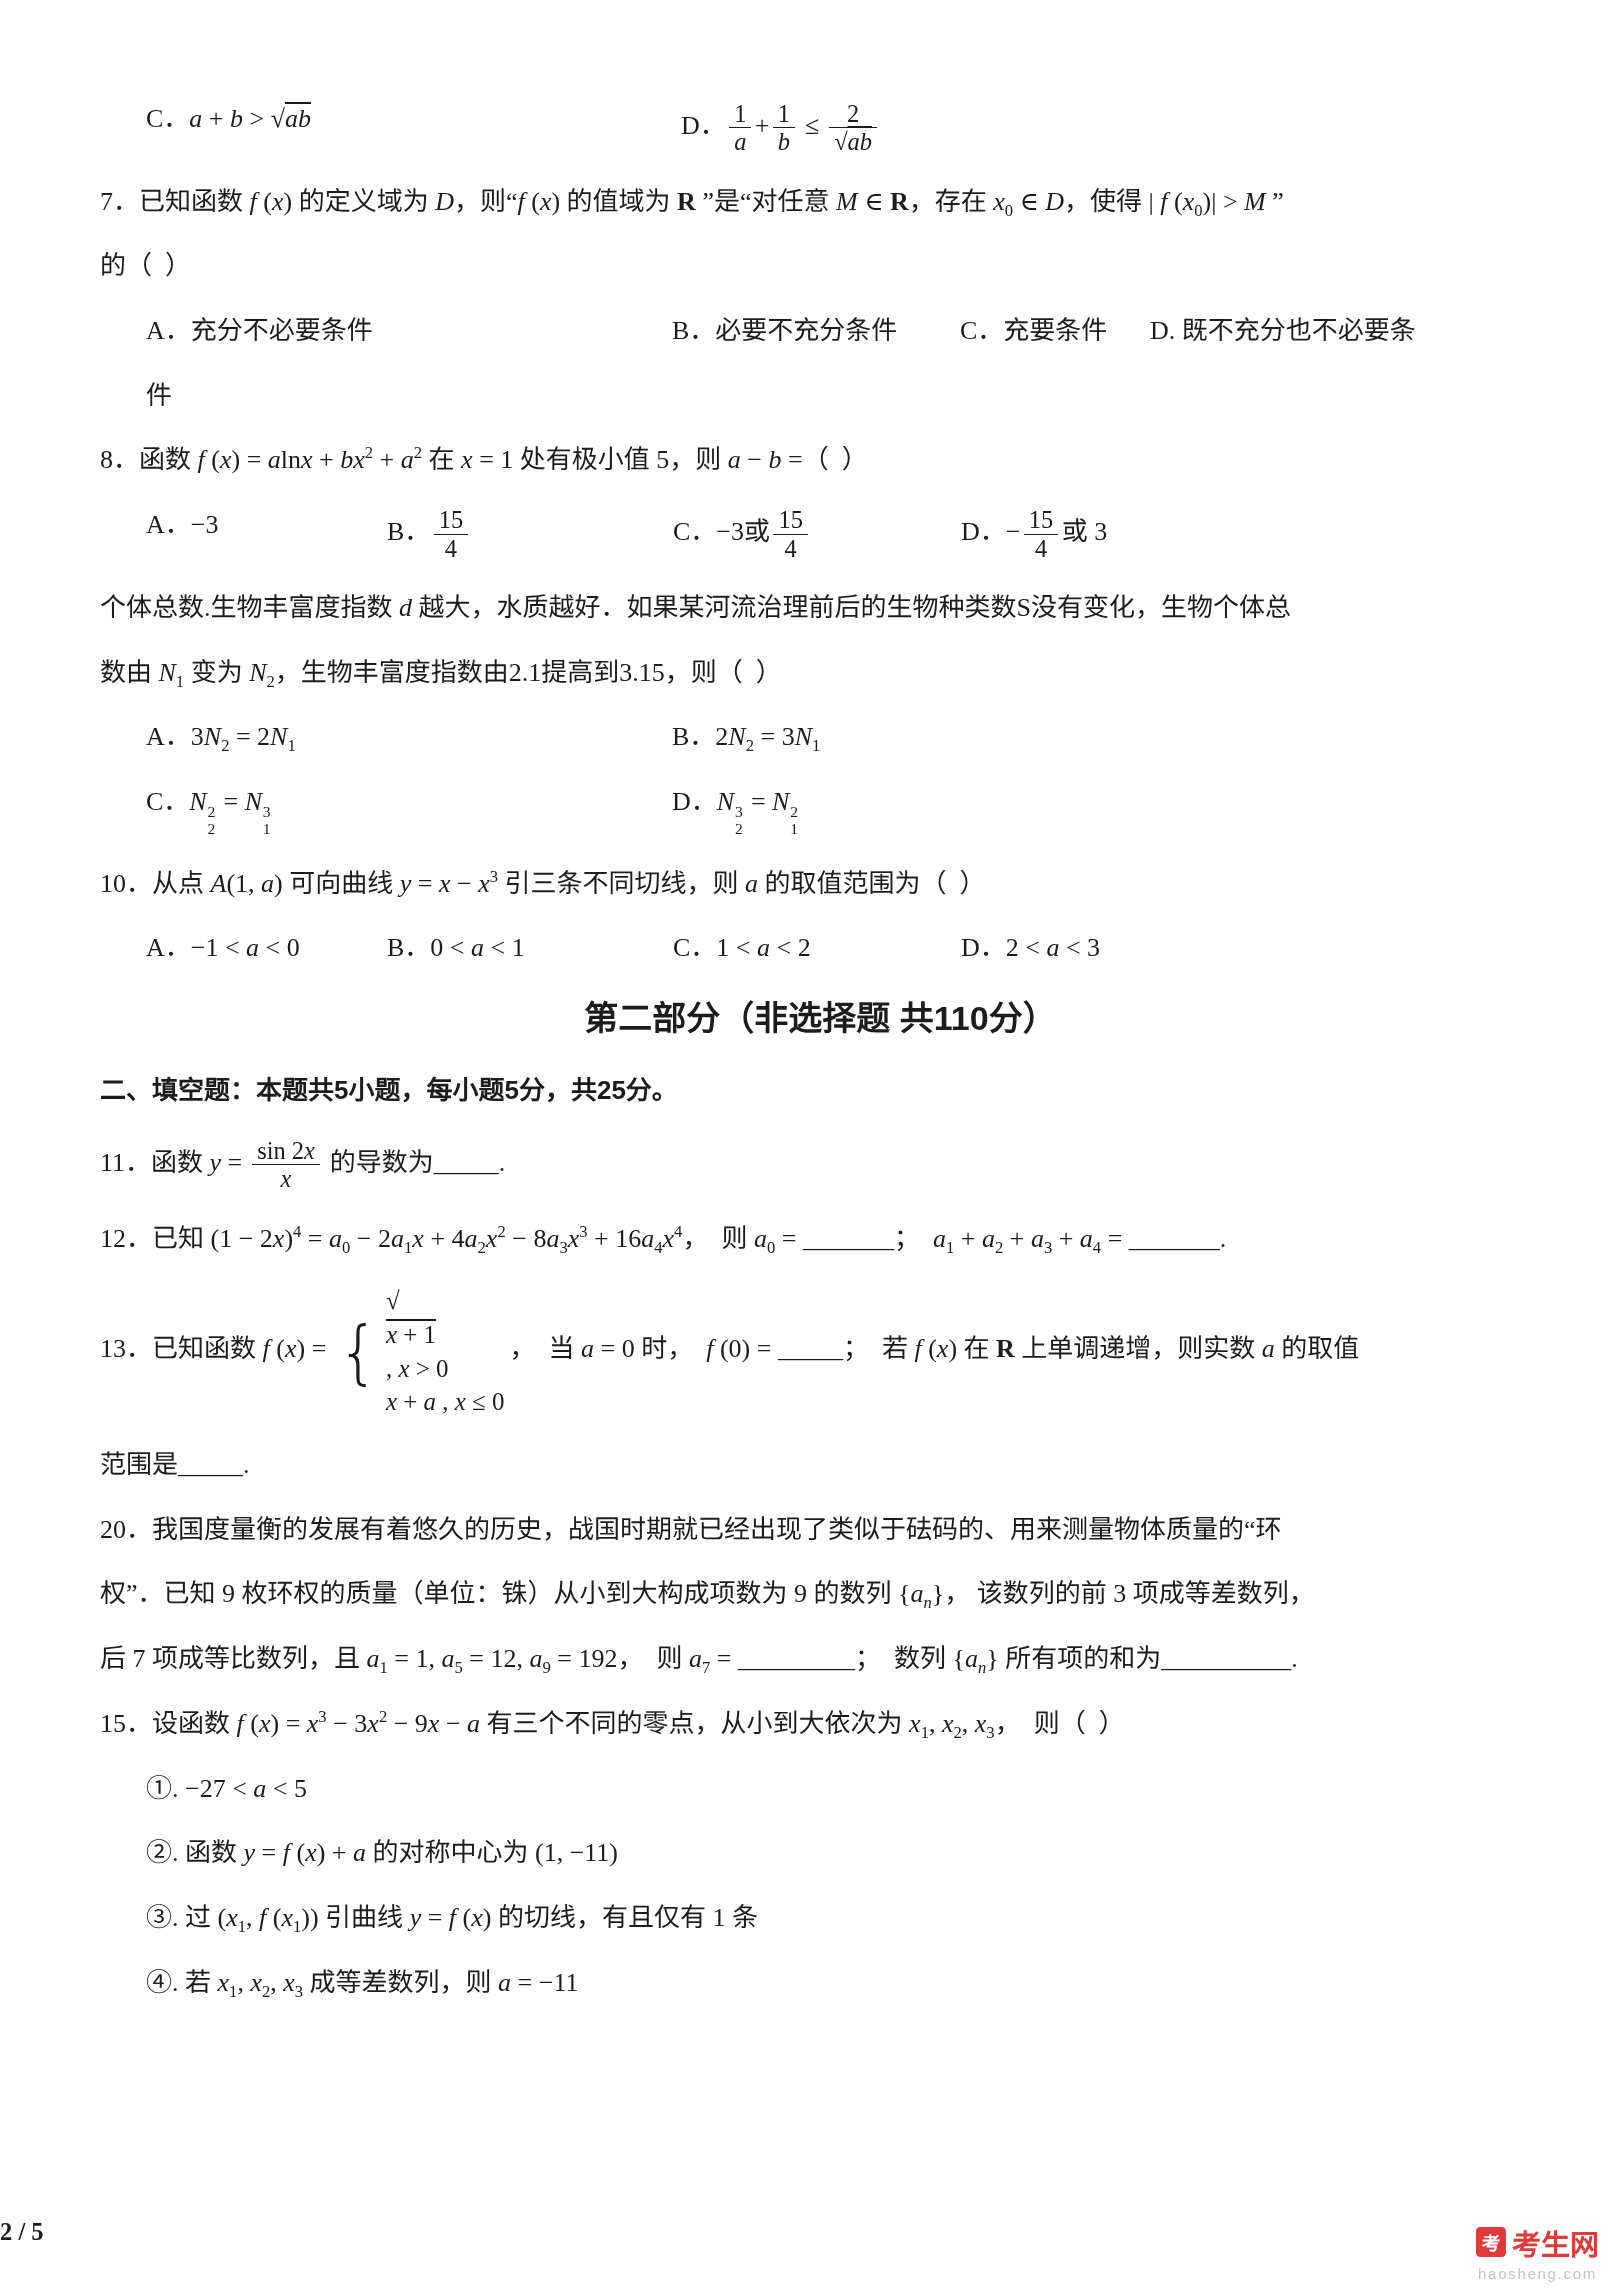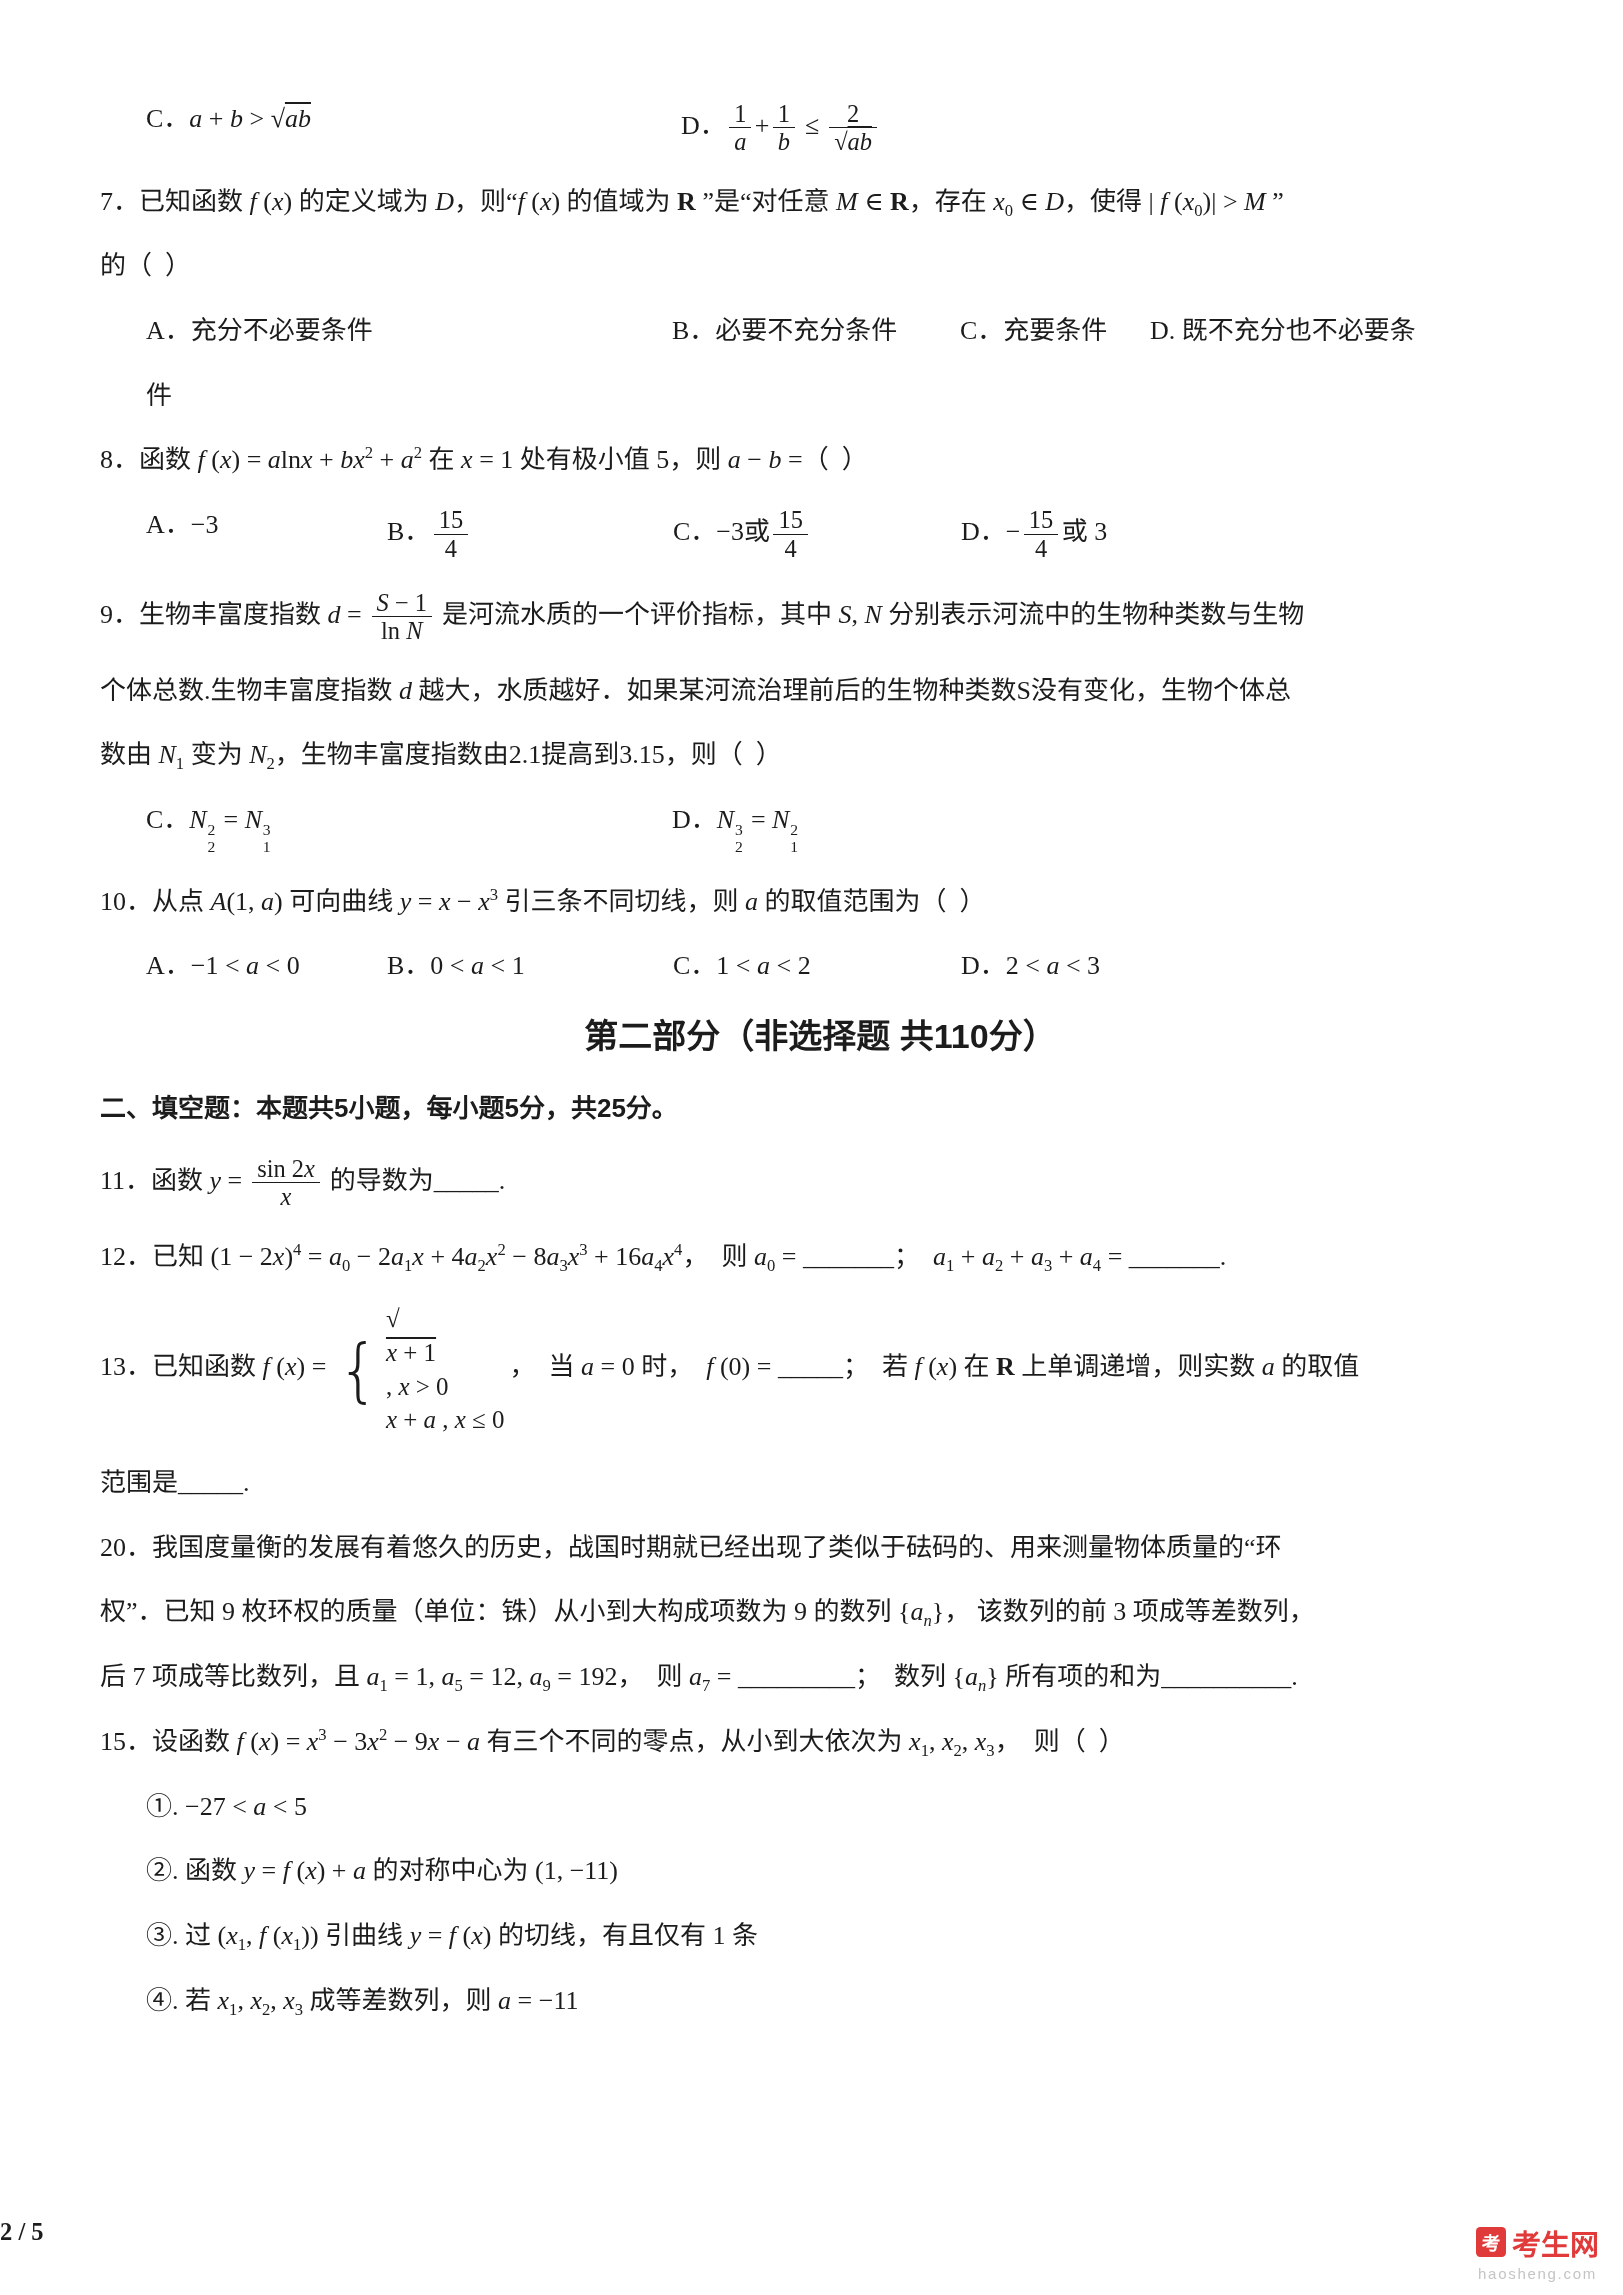--- a/index.html
+++ b/index.html
@@ -86,26 +86,23 @@
       <div class="line indent1"><span class="oc" style="width:241px">A．−3</span><span class="oc" style="width:286px">B．<span class="frac">
             <span class="fn">15</span>
             <span class="fd">4</span>
           </span></span><span class="oc" style="width:288px">C．−3或<span class="frac">
             <span class="fn">15</span>
             <span class="fd">4</span>
           </span></span><span class="oc">D．−<span class="frac">
             <span class="fn">15</span>
             <span class="fd">4</span>
           </span>或 3</span></div>
-      <div class="line">9．生物丰富度指数 <i>d</i> = <span class="frac">
-          <span class="fn"><i>S</i> − 1</span>
-          <span class="fd">ln <i>N</i></span>
-        </span> 是河流水质的一个评价指标，其中 <i>S</i>, <i>N</i> 分别表示河流中的生物种类数与生物</div>
       <div class="line">个体总数.生物丰富度指数 <i>d</i> 越大，水质越好．如果某河流治理前后的生物种类数S没有变化，生物个体总</div>
       <div class="line">数由 <i>N</i><sub>1</sub> 变为 <i>N</i><sub>2</sub>，生物丰富度指数由2.1提高到3.15，则（&nbsp;&nbsp;）</div>
+      <div class="line indent1"><span class="oc" style="width:526px">A．3<i>N</i><sub>2</sub> = 2<i>N</i><sub>1</sub></span><span class="oc">B．2<i>N</i><sub>2</sub> = 3<i>N</i><sub>1</sub></span></div>
       <div class="line indent1"><span class="oc" style="width:526px">C．<i>N</i><span class="ss">
             <span>2</span>
             <span>2</span>
           </span> = <i>N</i><span class="ss">
             <span>3</span>
             <span>1</span>
           </span></span><span class="oc">D．<i>N</i><span class="ss">
             <span>3</span>
             <span>2</span>
           </span> = <i>N</i><span class="ss">

